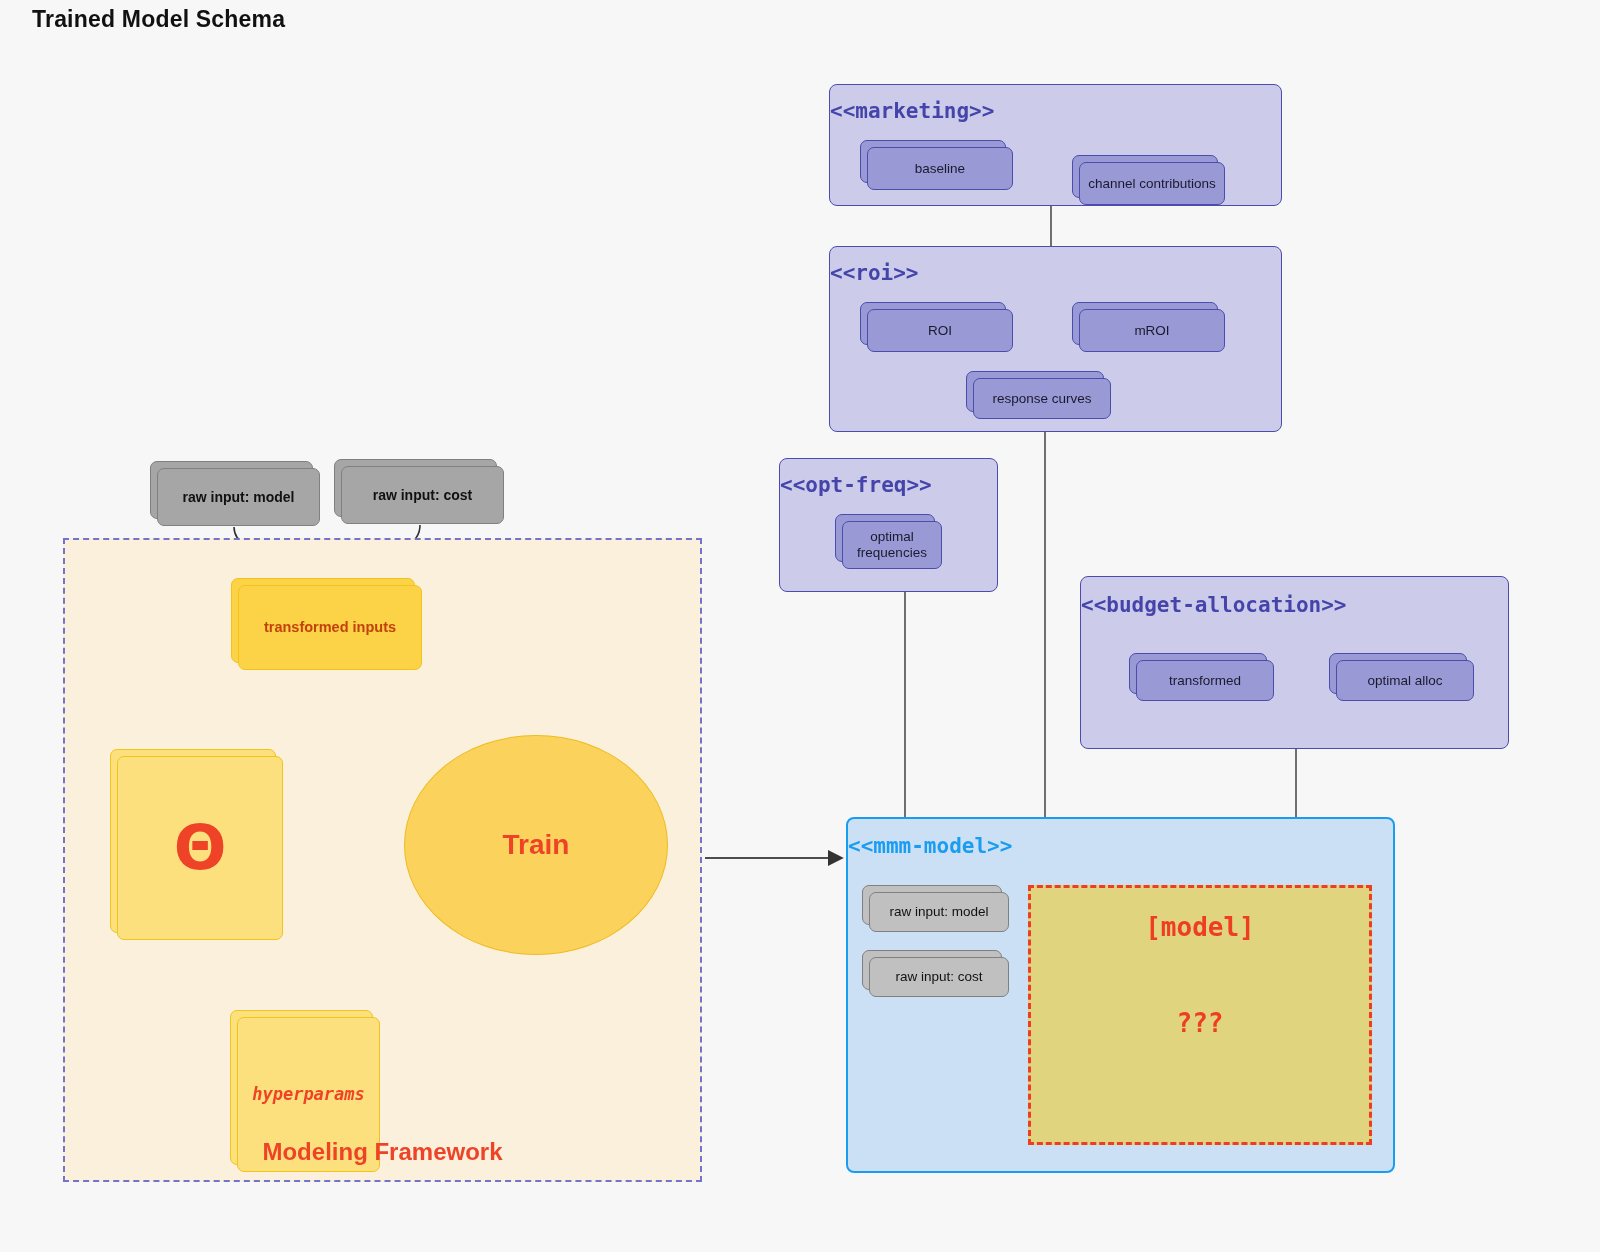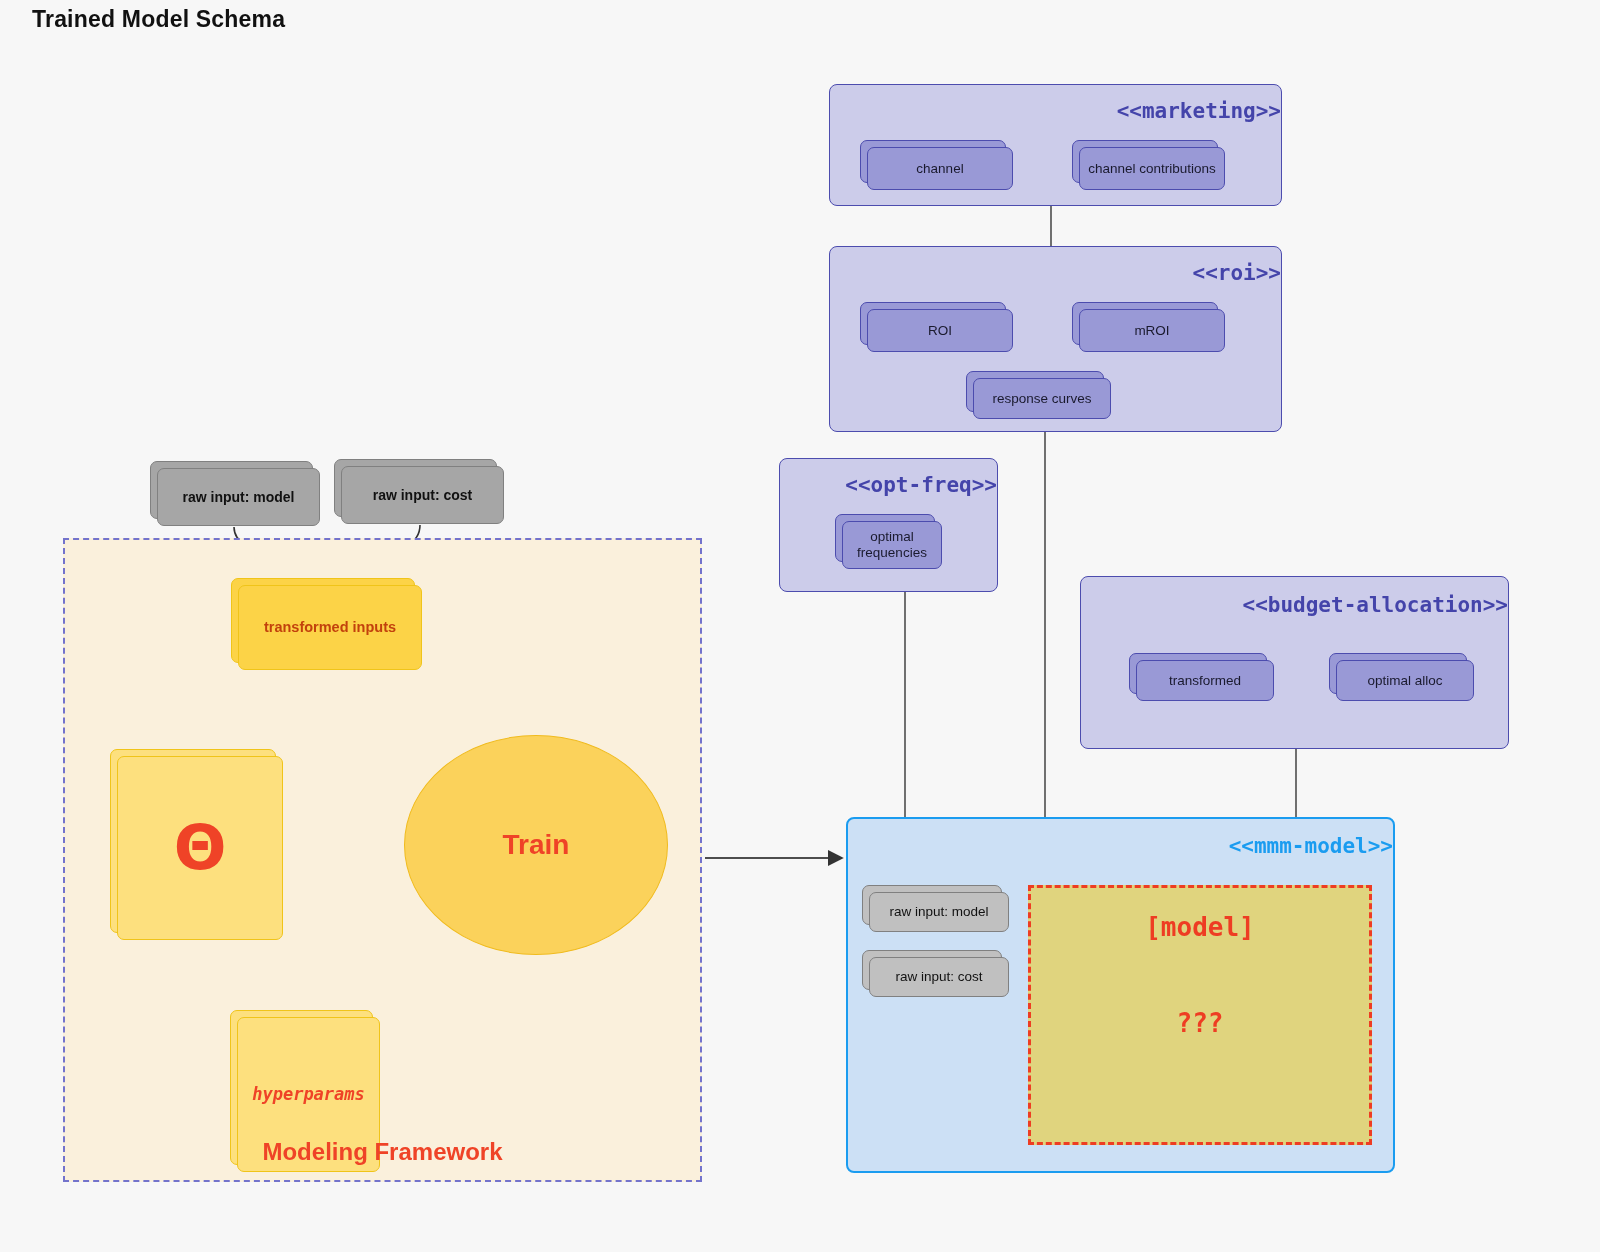--- a/index.html
+++ b/index.html
@@ -28,21 +28,21 @@
   
   .pkg{
     position:absolute;
     box-sizing:border-box;
     border-radius:8px;
   }
   .pkg.purple{background:#ccccea;border:1.6px solid #4c4cae;}
   .pkg.blue{background:#cce0f5;border:2.4px solid #1a9cf0;}
   .pkg-title{
     position:absolute;left:0;right:0;
-    text-align:right;
+    text-align:left;
     font-family:"DejaVu Sans Mono","Liberation Mono",monospace;
     font-weight:bold;
   }
   .pkg.purple > .pkg-title{color:#4444aa;}
   .pkg.blue > .pkg-title{color:#1a9cf0;}
 
   
   .node{
     position:absolute;
     box-sizing:border-box;
@@ -165,23 +165,23 @@
 
     <line x1="1017" y1="321" x2="1077" y2="321" stroke="#4c4cae" stroke-width="1.3" marker-start="url(#ah-purple-s)" marker-end="url(#ah-purple-e)"></line>
 
     <line x1="1275" y1="680" x2="1335" y2="680" stroke="#4c4cae" stroke-width="1.3" marker-start="url(#ah-purple-s)" marker-end="url(#ah-purple-e)"></line>
   </svg>
 
   <div class="pkg purple" style="left:829px;top:84px;width:453px;height:122px;">
     <div class="pkg-title" style="top:14px;font-size:21px;">&lt;&lt;marketing&gt;&gt;</div>
     <div class="node purple" style="left:30px;top:55px;width:146px;height:43px;">
       <div class="back"></div>
-      <div class="front">channel</div>
-    </div>
-    <div class="node purple" style="left:242px;top:55px;width:146px;height:43px;text-decoration:underline;">
+      <div class="front">baseline</div>
+    </div>
+    <div class="node purple" style="left:242px;top:70px;width:146px;height:43px;text-decoration:underline;">
       <div class="back"></div>
       <div class="front">channel contributions</div>
     </div>
   </div>
 
   <div class="pkg purple" style="left:779px;top:458px;width:219px;height:134px;">
     <div class="pkg-title" style="top:14px;font-size:21px;">&lt;&lt;opt-freq&gt;&gt;</div>
     <div class="node purple" style="left:55px;top:55px;width:100px;height:48px;">
       <div class="back"></div>
       <div class="front">

